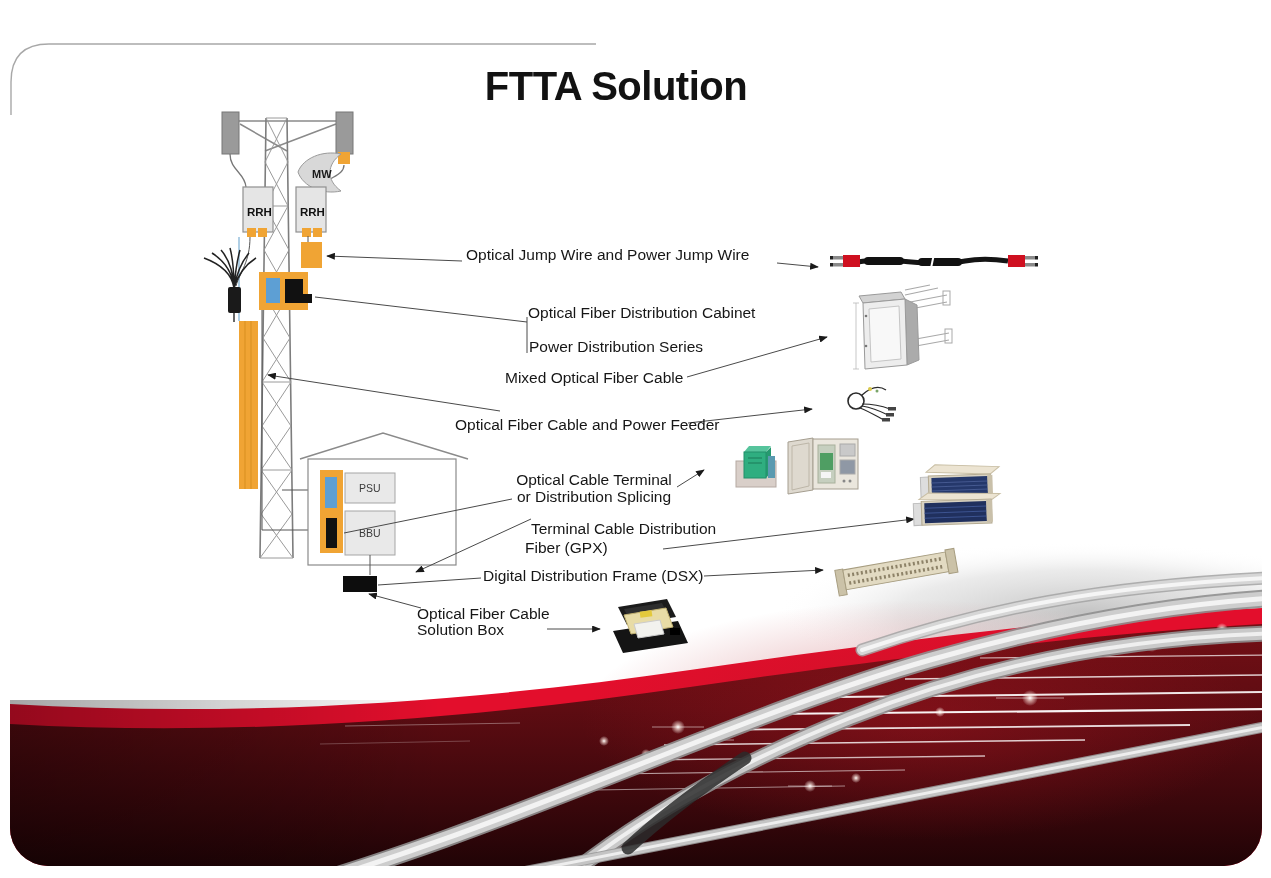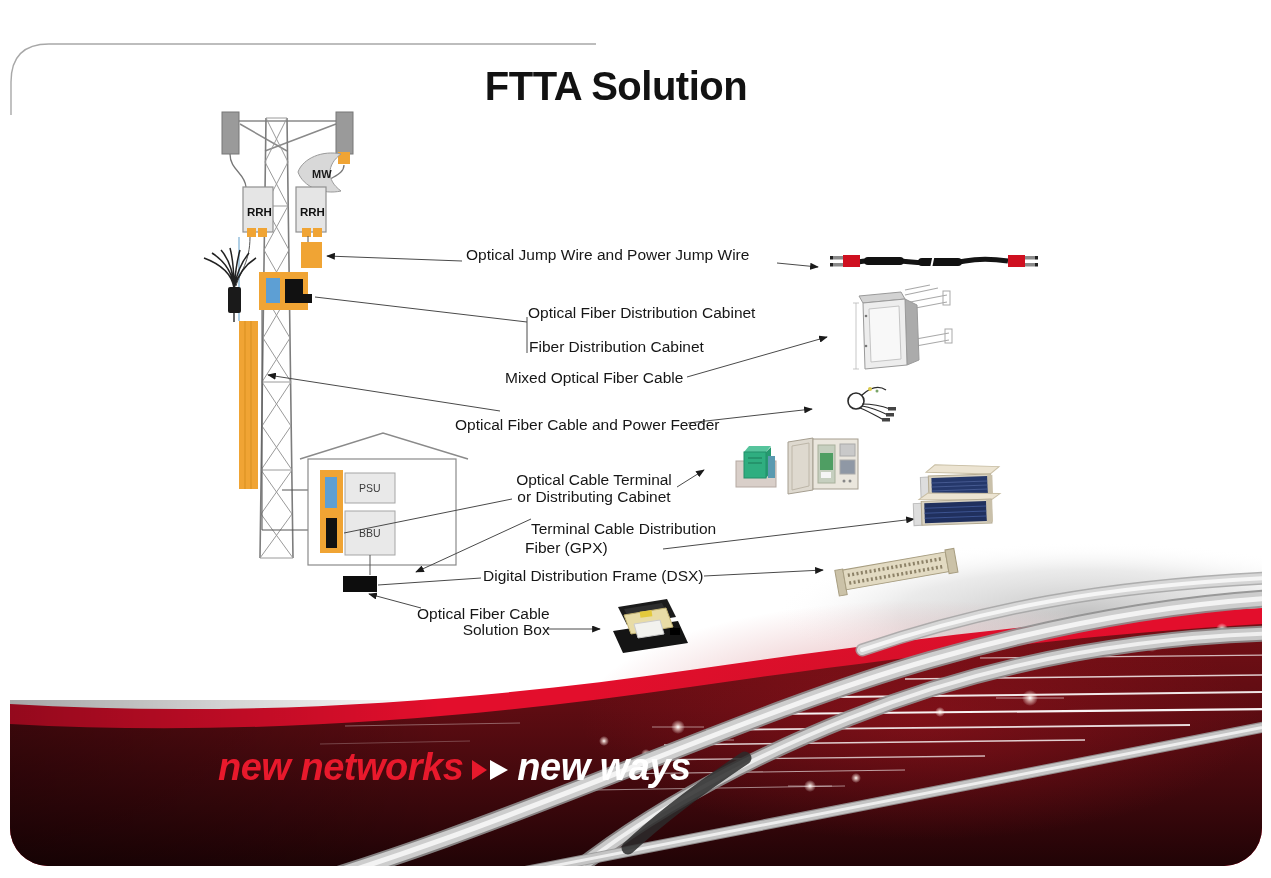--- a/index.html
+++ b/index.html
@@ -128,25 +128,20 @@
         <path d="M405,895 C640,848 935,792 1290,722" stroke="#999999" stroke-width="11" opacity="0.9"></path>
         <path d="M405,895 C640,848 935,792 1290,722" stroke="#c4c4c4" stroke-width="9"></path>
         <path d="M405,895 C640,848 935,792 1290,722" stroke="#eeeeee" stroke-width="3"></path>
         <path d="M862,650 C980,610 1100,585 1290,577" stroke="#a3a3a3" stroke-width="13" opacity="0.85"></path>
         <path d="M862,650 C980,610 1100,585 1290,577" stroke="#d6d6d6" stroke-width="10"></path>
         <path d="M862,650 C980,610 1100,585 1290,577" stroke="#f5f5f5" stroke-width="4"></path>
         <path d="M745,758 C700,788 660,818 628,848" stroke="#2b2b2b" stroke-width="13" opacity="0.85"></path>
       </g>
     </svg>
 
-    <div id="footer-text">
-      <span class="red-word">new networks</span>
-      <span><span class="tri tri-red"></span><span class="tri tri-white"></span></span>
-      <span class="white-word">new ways</span>
-    </div>
   </div>
 
   <svg id="scene" viewBox="0 0 1271 878">
     <defs>
       <marker id="arw" viewBox="0 0 10 8" refX="9" refY="4" markerWidth="9" markerHeight="7" orient="auto">
         <path d="M0,0 L10,4 L0,8 Z" fill="#1a1a1a"></path>
       </marker>
     </defs>
 
     <path d="M11,115 L11,82 Q11,44 49,44 L596,44" fill="none" stroke="#a8a8a8" stroke-width="1.4"></path>
@@ -329,35 +324,35 @@
       <polygon points="634,624 660,620 664,634 638,638" fill="#f2f2ee" stroke="#cccccc"></polygon>
       <rect x="640" y="611" width="12" height="6" fill="#e3c93c" transform="rotate(-8 646 614)"></rect>
       <rect x="670" y="628" width="10" height="7" fill="#000"></rect>
     </g>
   </svg>
 
   <div class="page-title">FTTA Solution</div>
 
   <div class="lbl" style="left:466px;top:247px;">Optical Jump Wire and Power Jump Wire</div>
   <div class="lbl" style="left:528px;top:305px;">Optical Fiber Distribution Cabinet</div>
-  <div class="lbl" style="left:529px;top:339px;">Fiber Distribution Cabinet</div>
+  <div class="lbl" style="left:529px;top:339px;">Power Distribution Series</div>
   <div class="lbl" style="left:505px;top:370px;">Mixed Optical Fiber Cable</div>
   <div class="lbl" style="left:455px;top:417px;">Optical Fiber Cable and Power Feeder</div>
 
   <div class="lbl lbl-center" style="left:505px;top:471px;width:178px;line-height:17px;">
     <span>Optical Cable Terminal</span>
-    <span>or Distributing Cabinet</span>
+    <span>or Distribution Splicing</span>
   </div>
 
   <div class="lbl" style="left:525px;top:519px;line-height:19px;">
     <span style="margin-left:6px;">Terminal Cable Distribution</span>
     <span>Fiber (GPX)</span>
   </div>
 
   <div class="lbl" style="left:483px;top:568px;">Digital Distribution Frame (DSX)</div>
 
-  <div class="lbl" style="left:417px;top:606px;line-height:15.5px;text-align:right;">
+  <div class="lbl" style="left:417px;top:606px;line-height:15.5px;">
     <span>Optical Fiber Cable</span>
     <span>Solution Box</span>
   </div>
 
 
 </div>
 
 </body></html>

